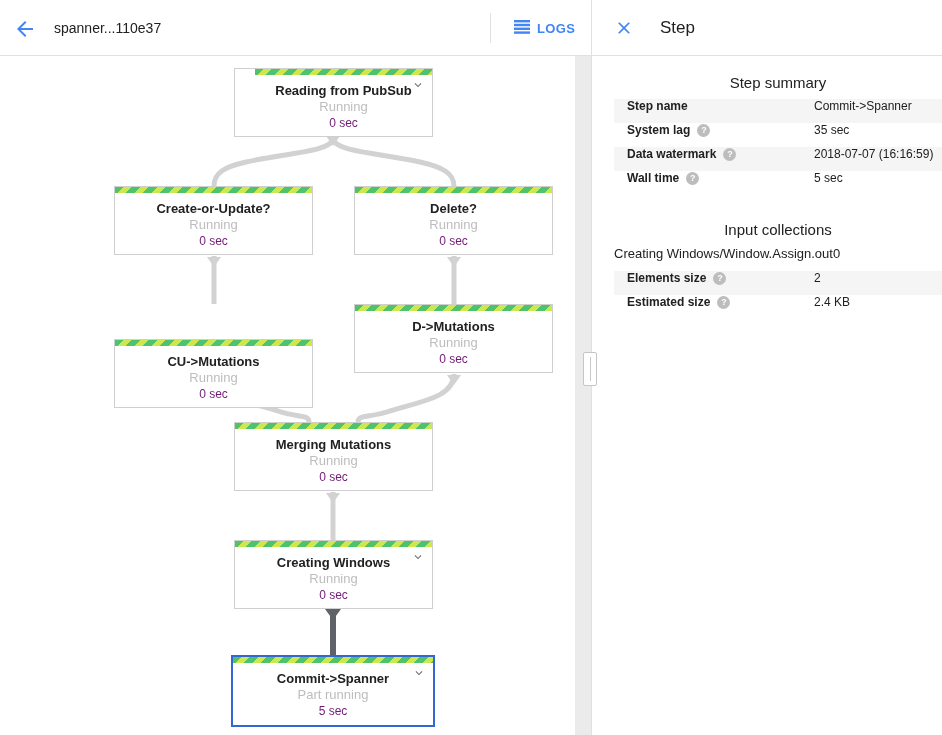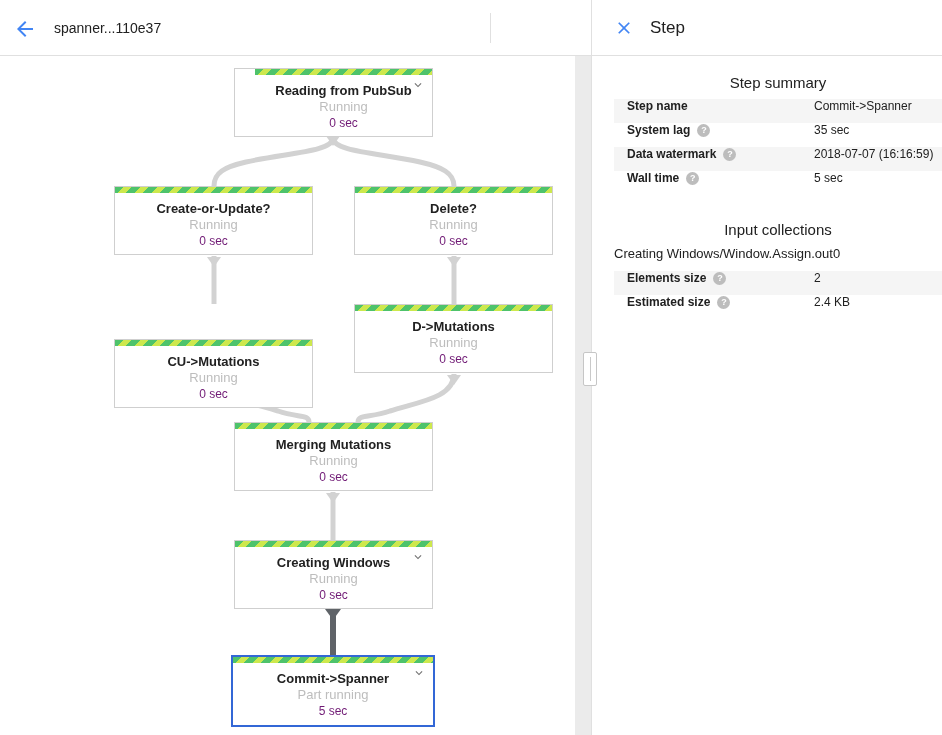--- a/index.html
+++ b/index.html
@@ -39,21 +39,21 @@
     background:#fff; border:1px solid #c6c6c6; border-radius:2px; z-index:20;
     display:flex; align-items:center; justify-content:center; cursor:col-resize; }
   .resize-handle .bar { width:0; height:24px; border-left:1px solid #c9c9c9; }
 
   
   .panel { position:absolute; left:591px; top:0; width:351px; height:735px;
     background:#fff; border-left:1px solid #e0e0e0; z-index:6; }
   .panel-header { height:56px; border-bottom:1px solid #e0e0e0; display:flex;
     align-items:center; padding-left:22px; }
   .close-btn { width:20px; height:20px; cursor:pointer; }
-  .panel-title { font-size:17px; color:#212121; margin-left:16px; }
+  .panel-title { font-size:17px; color:#212121; margin-left:26px; }
 
   .panel-body { padding-left:22px; }
   .section-heading { font-size:15px; color:#212121; font-weight:400; margin:18px 0 8px;text-align:center; }
   .kv-table { margin-right:0; }
   .kv-row { display:flex; align-items:flex-start; min-height:24px; font-size:12px;
     padding-left:13px;gap:24px; }
   .kv-row.shaded { background:#f5f5f5; }
   .kv-label { flex:0 0 163px; font-weight:bold; color:#212121; display:flex; align-items:center; }
   .kv-value { color:#212121; }
   .help { display:inline-flex; width:13px; height:13px; border-radius:50%;
@@ -65,20 +65,33 @@
 <body>
 
 <div class="header">
   <div class="back-btn">
     <svg width="24" height="24" viewBox="0 0 24 24">
         <path fill="#4285f4" d="M20 11H7.83l5.59-5.59L12 4l-8 8 8 8 1.41-1.41L7.83 13H20v-2z"></path>
       </svg>
   </div>
   <div class="page-title">spanner...110e37</div>
   <div class="header-divider"></div>
+  <div class="logs-btn">
+    <span>
+      <svg width="16" height="15" viewBox="0 0 16 15">
+        <g fill="#4285f4">
+          <rect x="0" y="1" width="16" height="2.4"></rect>
+          <rect x="0" y="4.8" width="16" height="2.4"></rect>
+          <rect x="0" y="8.6" width="16" height="2.4"></rect>
+          <rect x="0" y="12.4" width="16" height="2.4"></rect>
+        </g>
+      </svg>
+    </span>
+    <span class="logs-label">LOGS</span>
+  </div>
 </div>
 
 <div class="graph">
   <svg class="edges" width="575" height="679" viewBox="0 0 575 679">
 
     <path d="M326,80 L340,80 L333,90 Z" fill="#d2d2d2"></path>
     <path d="M333,82 C333,96 285,97 246,106 C224,111 214,117 214,130" stroke="#d2d2d2" stroke-width="5" fill="none"></path>
     <path d="M333,82 C333,96 381,97 420,106 C442,111 454,117 454,130" stroke="#d2d2d2" stroke-width="5" fill="none"></path>
 
     <path d="M207,201 L221,201 L214,211 Z" fill="#d2d2d2"></path>

